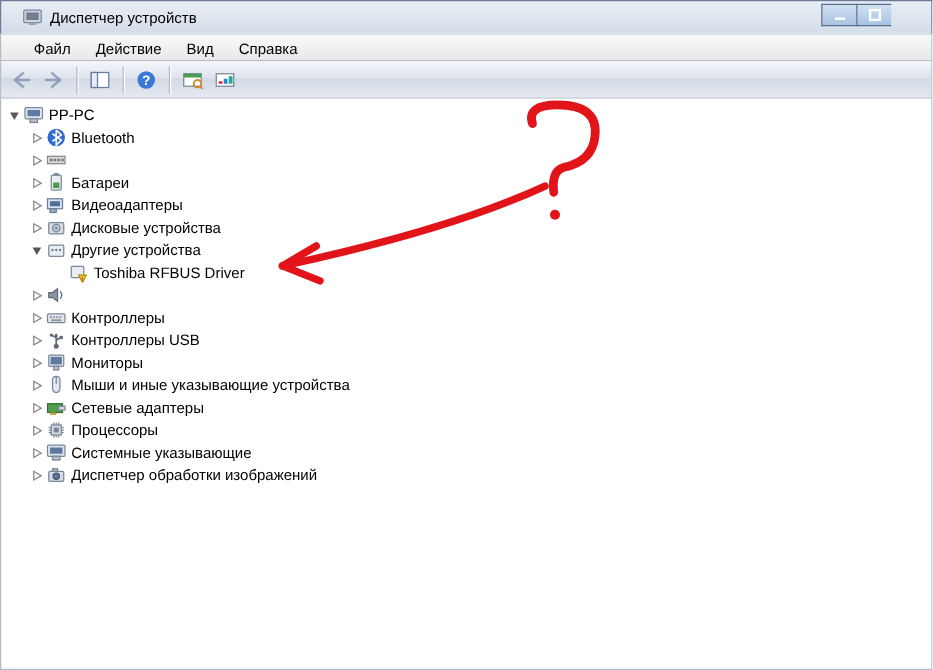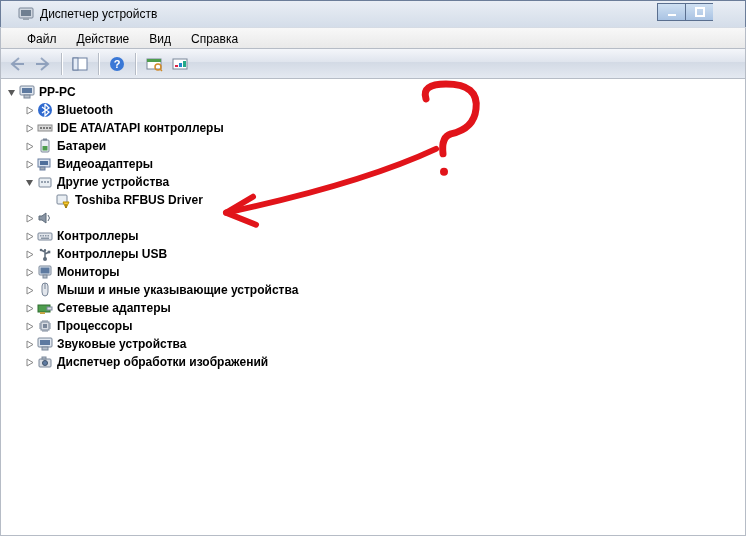--- a/index.html
+++ b/index.html
@@ -68,21 +68,21 @@
     position: relative;
     height: calc(536px - 27px - 22px - 30px);
     background: #fff;
     border: 1px solid #b6bcc6;
     border-top: none;
     padding: 4px 0 0 4px;
     overflow: hidden;
   }
 
   .tree, .tree ul { list-style: none; }
-  .tree li { white-space: nowrap; font-weight: bold; }
+  .tree li { white-space: nowrap; }
   .row { display:flex; align-items:center; height:18px; }
   .expander { width:12px; display:inline-flex; justify-content:center; cursor:default; color:#5c5c5c;}
   .expander svg { width:9px; height:9px; }
   .nodeicon { width:16px; height:16px; margin: 0 4px 0 2px; display:inline-flex; align-items:center; justify-content:center; }
   .nodeicon svg { width:16px; height:16px; }
   .label { cursor:default; }
   .tree ul { padding-left: 18px; }
   .tree ul ul { padding-left: 18px; }
 
   
@@ -217,21 +217,20 @@
               </span>
           <span class="nodeicon">
                 <svg viewBox="0 0 16 16">
                   <rect x="1" y="5" width="14" height="6" fill="#d9d9d9" stroke="#8a8a8a"></rect>
                   <rect x="3" y="7" width="2" height="2" fill="#777"></rect>
                   <rect x="6" y="7" width="2" height="2" fill="#777"></rect>
                   <rect x="9" y="7" width="2" height="2" fill="#777"></rect>
                   <rect x="12" y="7" width="2" height="2" fill="#777"></rect>
                 </svg>
               </span>
-          <span class="label">IDE ATA/ATAPI контроллеры</span>
         </div>
           </li>
 
         <li>
             <div class="row">
           <span class="expander">
                 <svg viewBox="0 0 9 9">
                   <path d="M2 1 L8 4.5 L2 8 Z" fill="none" stroke="#888"></path>
                 </svg>
               </span>
@@ -257,20 +256,37 @@
                 <svg viewBox="0 0 16 16">
                   <rect x="1" y="3" width="12" height="8" fill="#d9e2ef" stroke="#6a7fa0"></rect>
                   <rect x="3" y="5" width="8" height="4" fill="#4f6f9b"></rect>
                   <rect x="3" y="11" width="5" height="3" fill="#a0aab6" stroke="#6a7fa0"></rect>
                 </svg>
               </span>
           <span class="label">Видеоадаптеры</span>
         </div>
           </li>
 
+        <li>
+            <div class="row">
+          <span class="expander">
+                <svg viewBox="0 0 9 9">
+                  <path d="M2 1 L8 4.5 L2 8 Z" fill="none" stroke="#888"></path>
+                </svg>
+              </span>
+          <span class="nodeicon">
+                <svg viewBox="0 0 16 16">
+                  <rect x="2" y="4" width="12" height="9" rx="1" fill="#d9dde3" stroke="#7a8799"></rect>
+                  <circle cx="8" cy="8.5" r="3" fill="#bfc7d1" stroke="#7a8799"></circle>
+                  <circle cx="8" cy="8.5" r="1" fill="#7a8799"></circle>
+                </svg>
+              </span>
+          <span class="label">Дисковые устройства</span>
+        </div>
+          </li>
 
         <li>
           <div class="row">
             <span class="expander">
                 <svg viewBox="0 0 9 9">
                   <path d="M1 2 L8 2 L4.5 8 Z" fill="#595959"></path>
                 </svg>
               </span>
             <span class="nodeicon">
                 <svg viewBox="0 0 16 16">
@@ -448,21 +464,21 @@
                   <path d="M2 1 L8 4.5 L2 8 Z" fill="none" stroke="#888"></path>
                 </svg>
               </span>
           <span class="nodeicon">
                 <svg viewBox="0 0 16 16">
                   <rect x="1" y="2" width="14" height="9" rx="1" fill="#dfe6ef" stroke="#7a8799"></rect>
                   <rect x="3" y="4" width="10" height="5" fill="#5e7aa0"></rect>
                   <rect x="5" y="11" width="6" height="3" fill="#b8c1cc" stroke="#7a8799"></rect>
                 </svg>
               </span>
-          <span class="label">Звуковые устройства</span>
+          <span class="label">Системные указывающие</span>
         </div>
           </li>
 
         <li>
             <div class="row">
           <span class="expander">
                 <svg viewBox="0 0 9 9">
                   <path d="M2 1 L8 4.5 L2 8 Z" fill="none" stroke="#888"></path>
                 </svg>
               </span>

